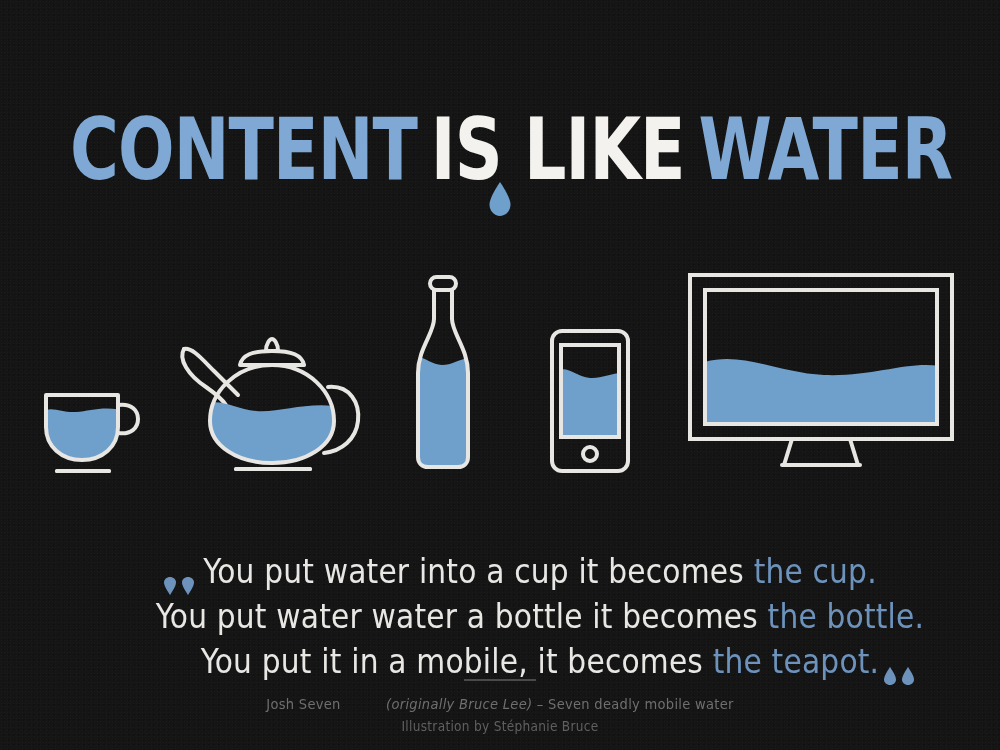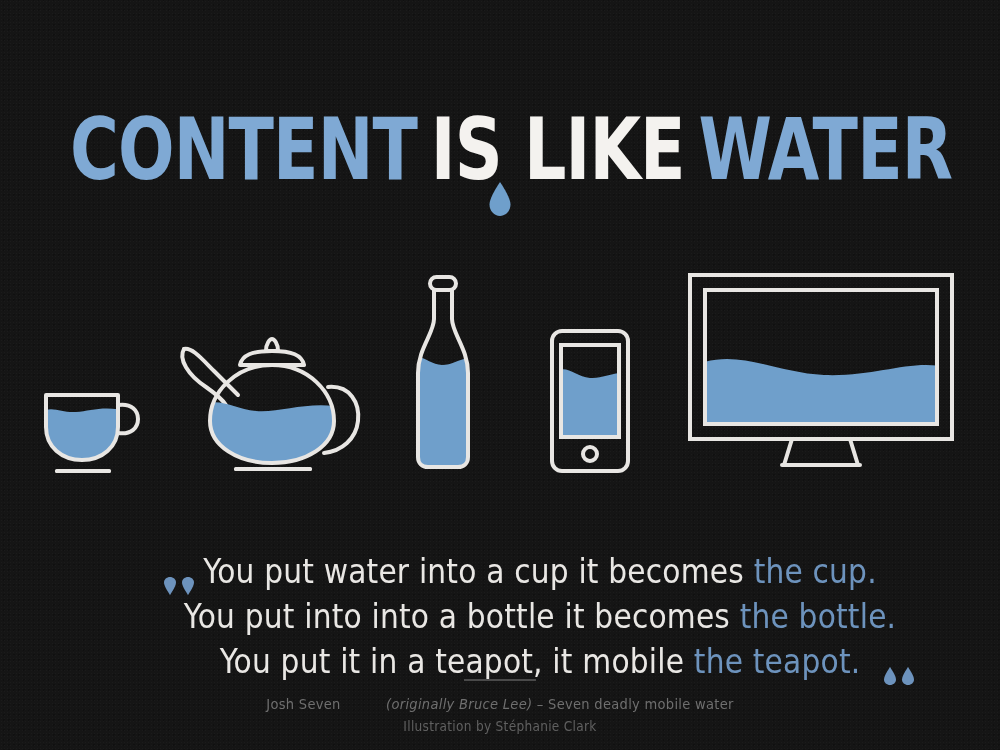--- a/index.html
+++ b/index.html
@@ -247,31 +247,31 @@
   <blockquote id="quote">
 
     <span class="qmark open">
       <svg viewBox="0 0 34 18" width="34" height="18">
         <path d="M8 18 C8 18 2 9.5 2 5.5 C2 2.4 4.7 0 8 0 C11.3 0 14 2.4 14 5.5 C14 9.5 8 18 8 18 Z" fill="#6d93bd"></path>
         <path d="M26 18 C26 18 20 9.5 20 5.5 C20 2.4 22.7 0 26 0 C29.3 0 32 2.4 32 5.5 C32 9.5 26 18 26 18 Z" fill="#6d93bd"></path>
       </svg>
     </span>
 
     <div class="line"><span>You put water into a cup it becomes </span><span class="hl">the cup.</span></div>
-    <div class="line"><span>You put into into a bottle it becomes </span><span class="hl">the bottle.</span></div>
-    <div class="line"><span>You put it in a teapot, it mobile </span><span class="hl">the teapot.</span></div>
+    <div class="line"><span>You put water water a bottle it becomes </span><span class="hl">the bottle.</span></div>
+    <div class="line"><span>You put it in a mobile, it becomes </span><span class="hl">the teapot.</span></div>
 
     <span class="qmark close">
       <svg viewBox="0 0 34 18" width="34" height="18">
         <path d="M8 0 C8 0 14 8.5 14 12.5 C14 15.6 11.3 18 8 18 C4.7 18 2 15.6 2 12.5 C2 8.5 8 0 8 0 Z" fill="#6d93bd"></path>
         <path d="M26 0 C26 0 32 8.5 32 12.5 C32 15.6 29.3 18 26 18 C22.7 18 20 15.6 20 12.5 C20 8.5 26 0 26 0 Z" fill="#6d93bd"></path>
       </svg>
     </span>
   </blockquote>
 
   <div id="divider"></div>
 
   <div id="credits">
     <div class="l1"><span>Josh Seven </span><span class="em">(originally Bruce Lee)</span><span> – Seven deadly mobile water</span></div>
-    <div class="l2">Illustration by Stéphanie Clark</div>
+    <div class="l2">Illustration by Stéphanie Bruce</div>
   </div>
 
 </div>
 
 </body></html>

